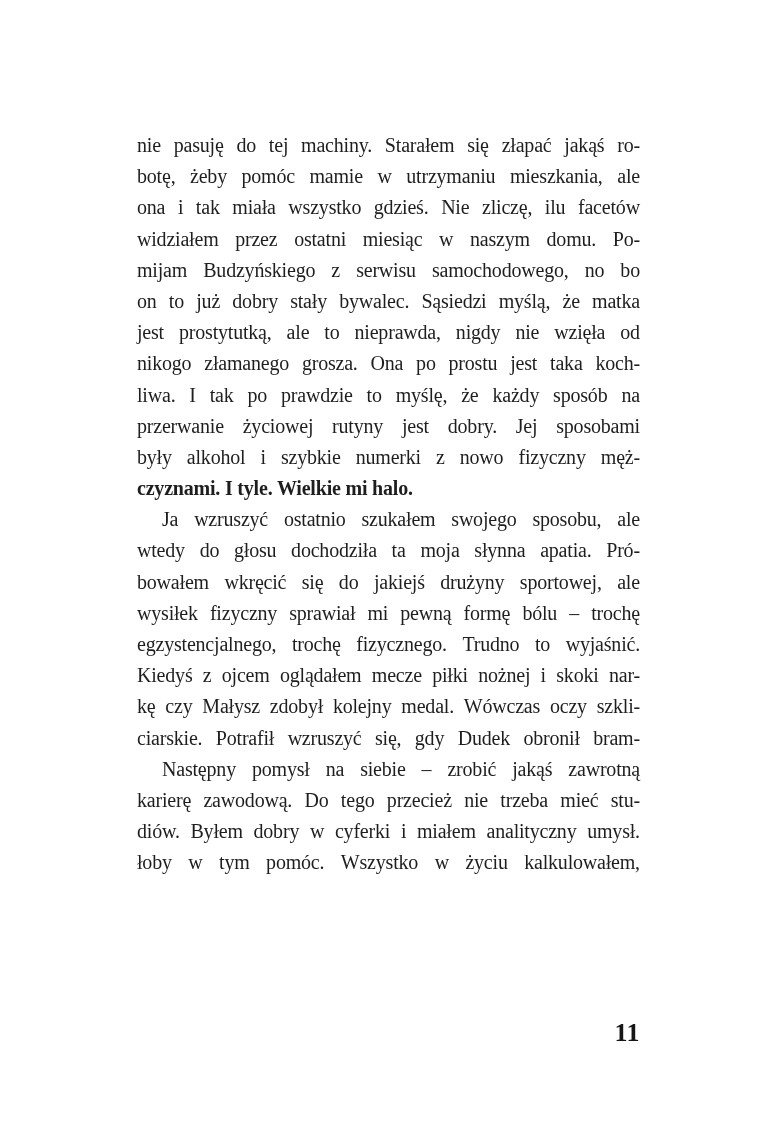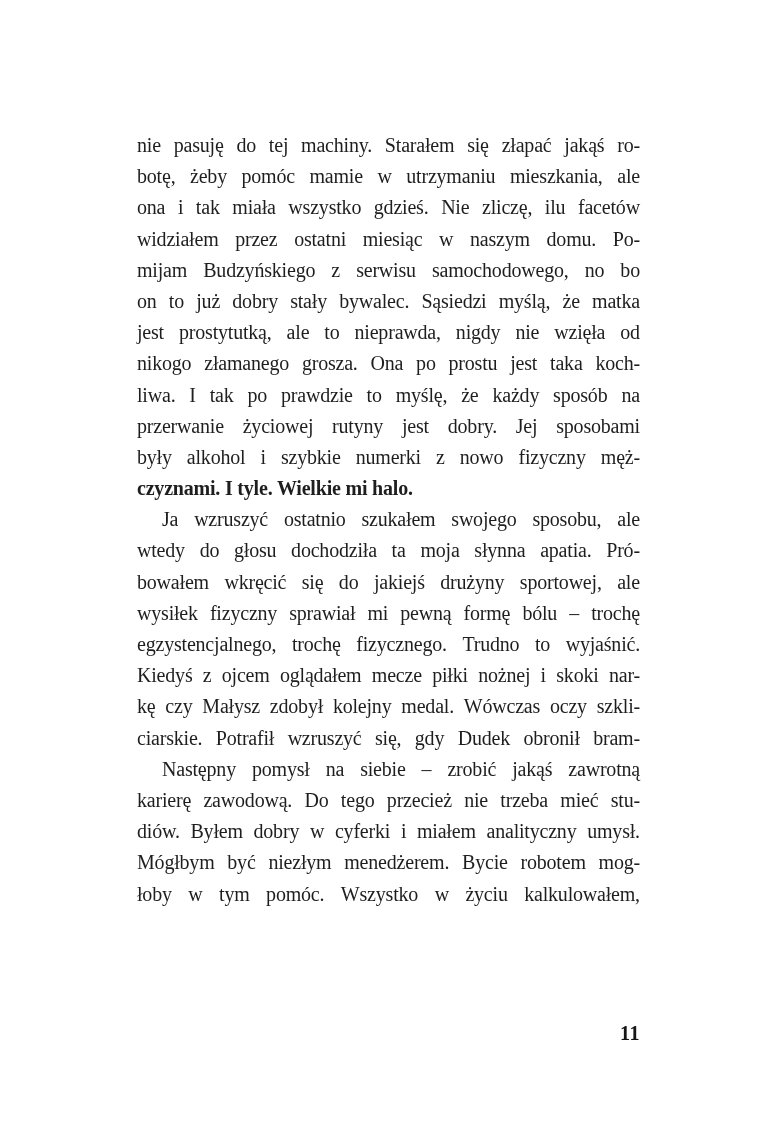--- a/index.html
+++ b/index.html
@@ -48,21 +48,21 @@
     display: block;
     text-align: left;
     font-weight: bold;
   }
   .page-number {
     position: absolute;
     top: 1019px;
     left: 137px;
     width: 503px;
     text-align: right;
-    font-size: 20px;
+    font-size: 26px;
     font-weight: bold;
     color: #161616;
     letter-spacing: 0.5px;
     line-height: 28px;
   }
 </style>
 </head>
 <body>
 
 <div class="page">
@@ -304,29 +304,20 @@
           <span>Byłem</span>
           <span>dobry</span>
           <span>w</span>
           <span>cyferki</span>
           <span>i</span>
           <span>miałem</span>
           <span>analityczny</span>
           <span>umysł.</span>
         </span>
       <span class="line">
-          <span>Mógłbym</span>
-          <span>być</span>
-          <span>niezłym</span>
-          <span>menedżerem.</span>
-          <span>Bycie</span>
-          <span>robotem</span>
-          <span>mog-</span>
-        </span>
-      <span class="line">
           <span>łoby</span>
           <span>w</span>
           <span>tym</span>
           <span>pomóc.</span>
           <span>Wszystko</span>
           <span>w</span>
           <span>życiu</span>
           <span>kalkulowałem,</span>
         </span>
     </p>

